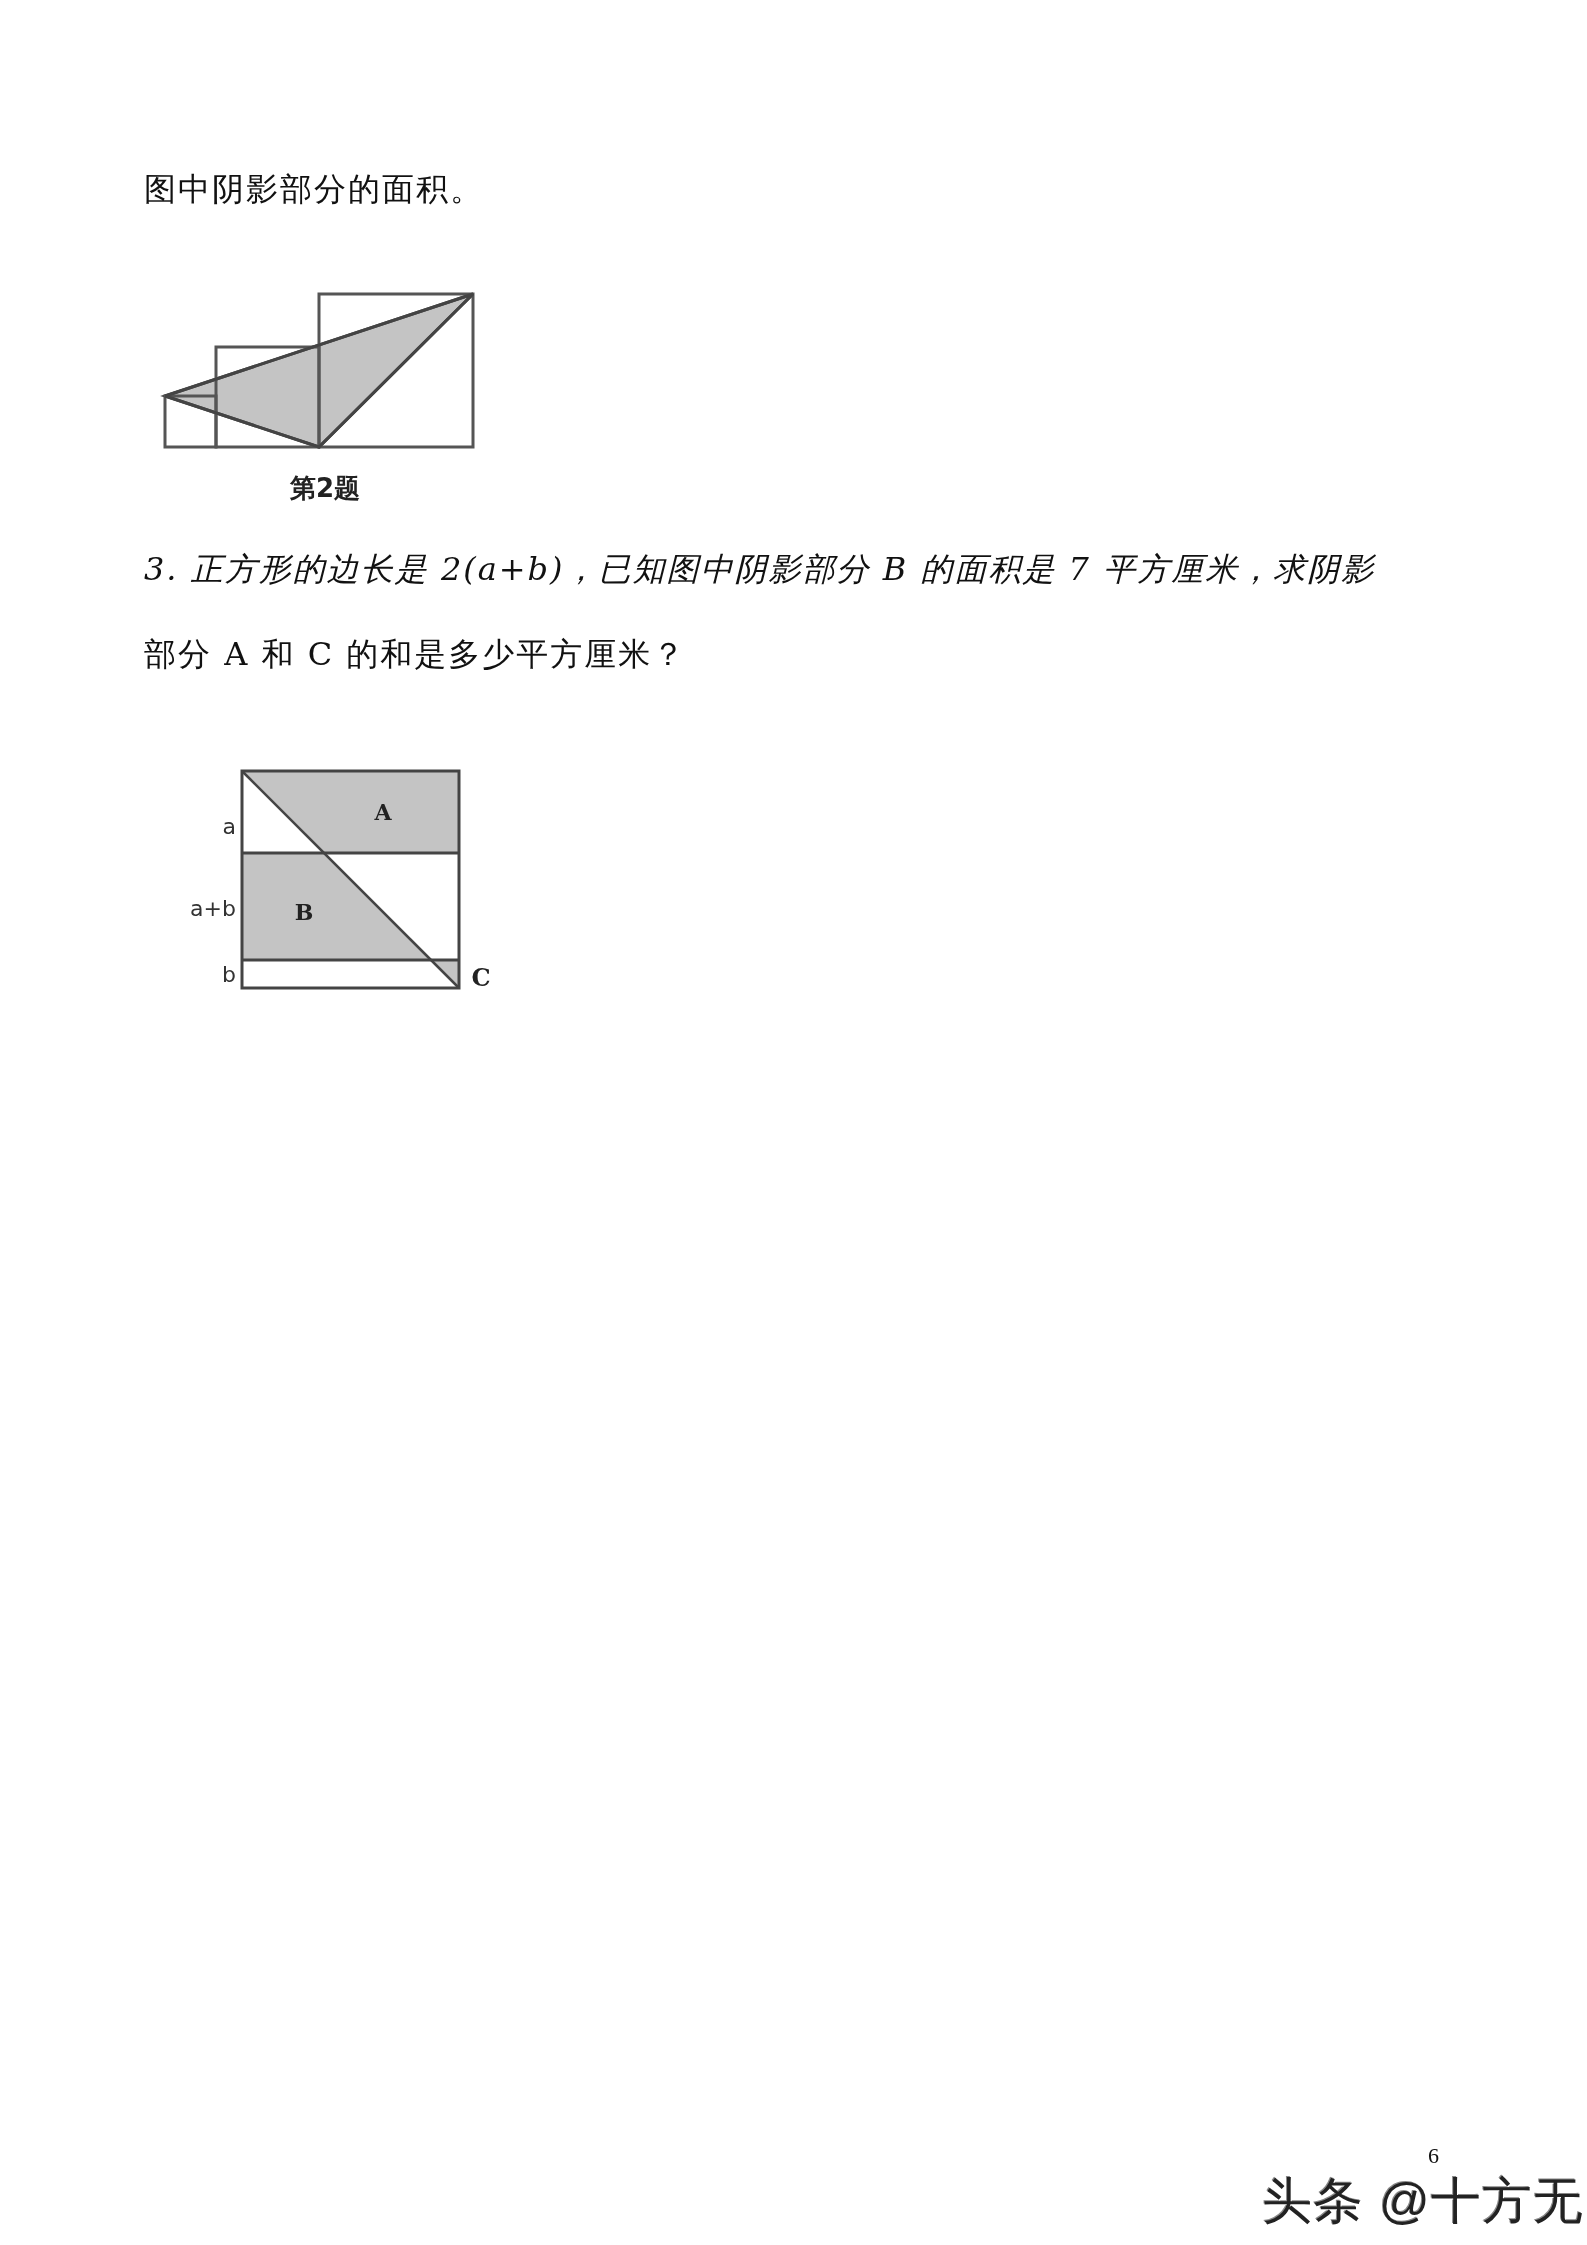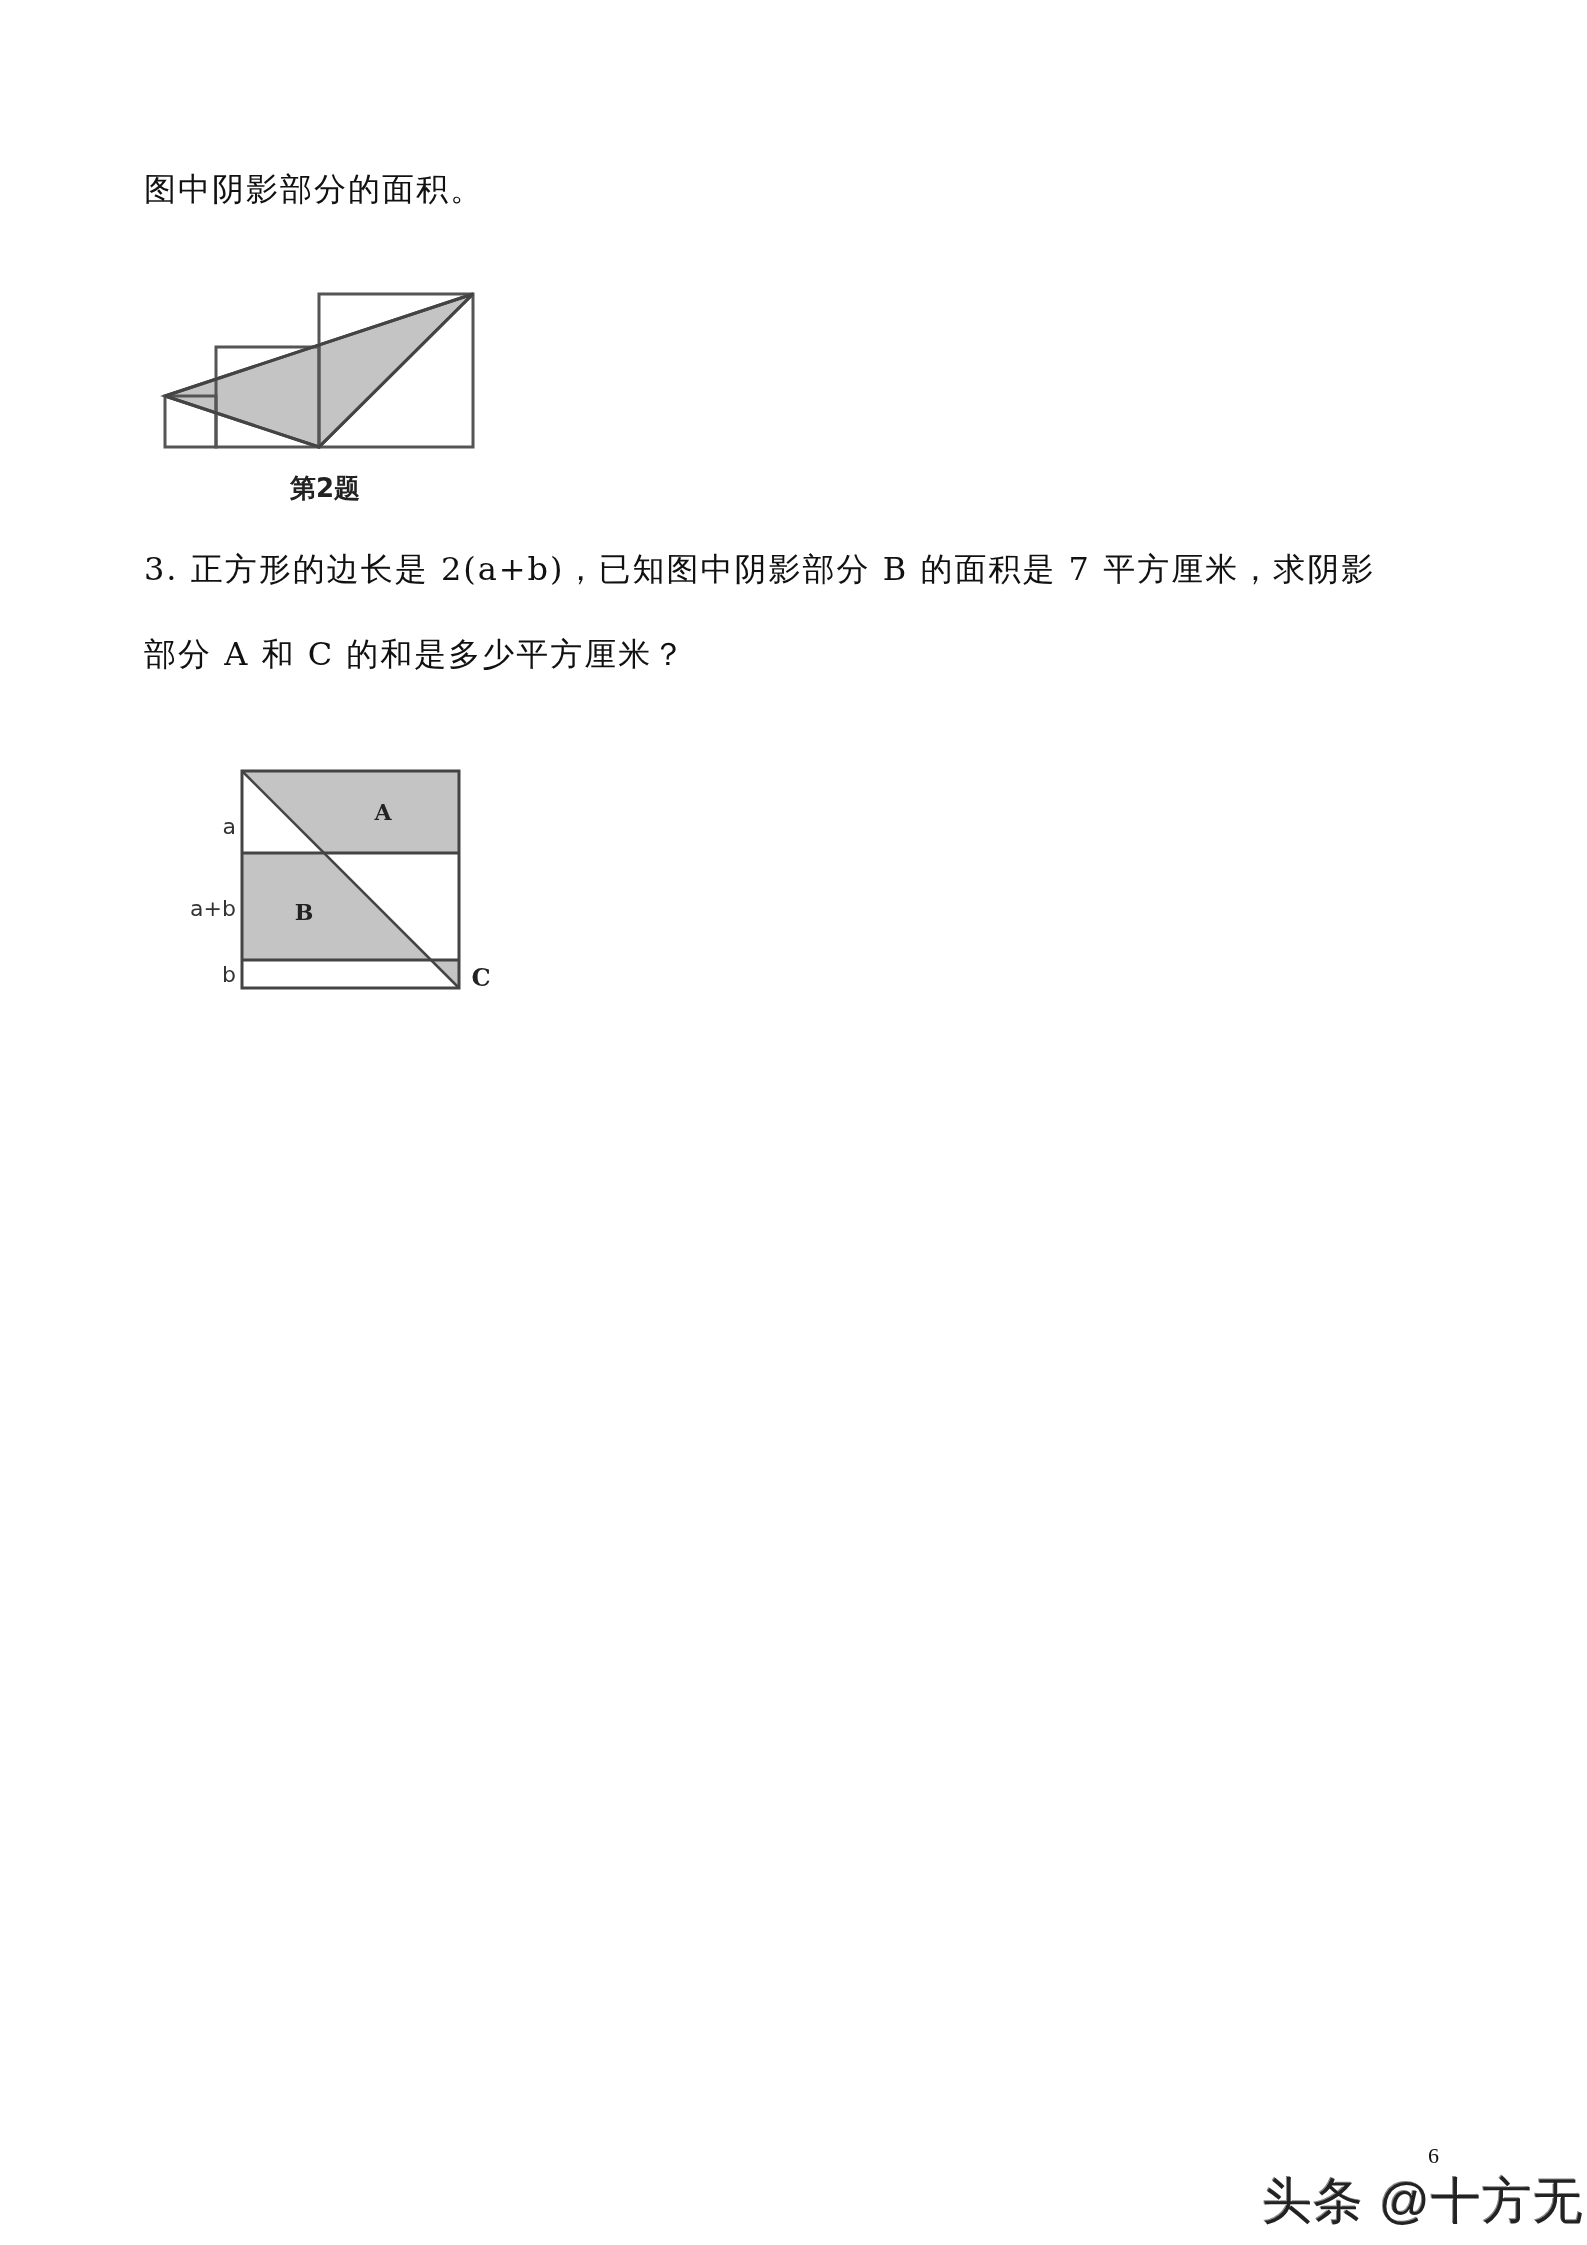--- a/index.html
+++ b/index.html
@@ -1,20 +1,20 @@
 <!DOCTYPE html>
 <html><head>
 <meta charset="utf-8">
 <style>
   html, body { margin:0; padding:0; background:#ffffff; }
   body { width:1587px; height:2245px; position:relative; overflow:hidden;
          font-family: "DejaVu Serif", "Liberation Serif", serif; color:#111; }
   .line { position:absolute; left:144px; font-size:32px; letter-spacing:2px; white-space:nowrap; }
   #l1 { top:168px; }
-  #l3 { top:548px; }
+  #l3 { top:548px;font-style:italic; }
   #l4 { top:633px;text-align:right; }
   .fig { position:absolute; left:0; top:0; }
   .page-num { position:absolute; left:1428px; top:2143px; font-size:22px; font-family:"Liberation Serif", serif; }
   .watermark { position:absolute; left:1262px; top:2168px; font-size:50px; color:#222;
                font-family:Liberation Sans, sans-serif; letter-spacing:1px;
                text-shadow: 1px 1px 0 #fff, -1px -1px 0 #888; }
 </style>
 </head>
 <body>
 

